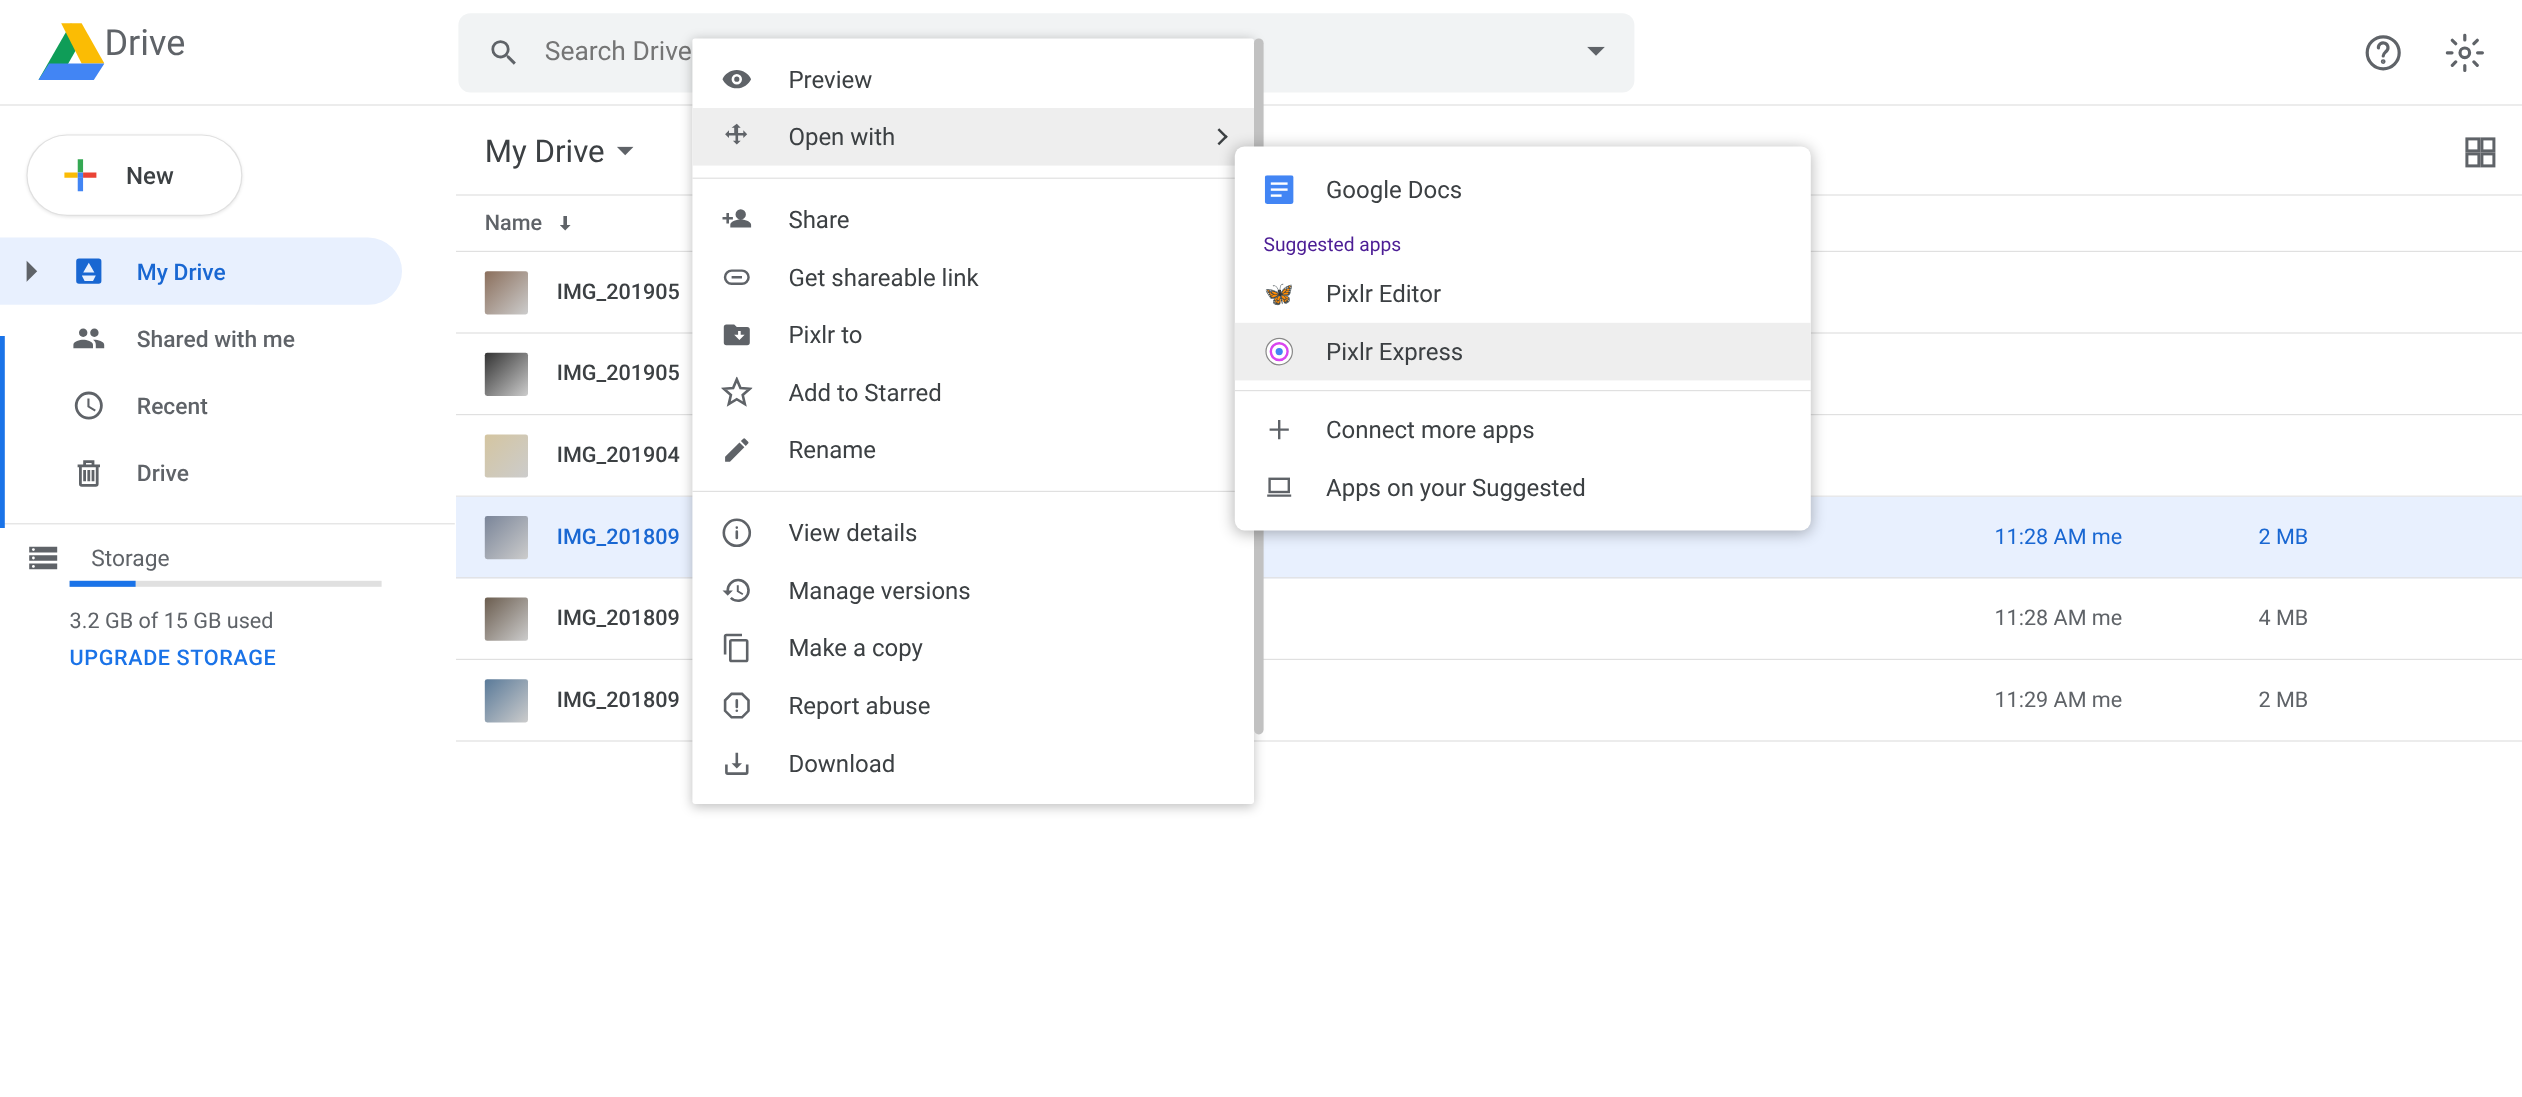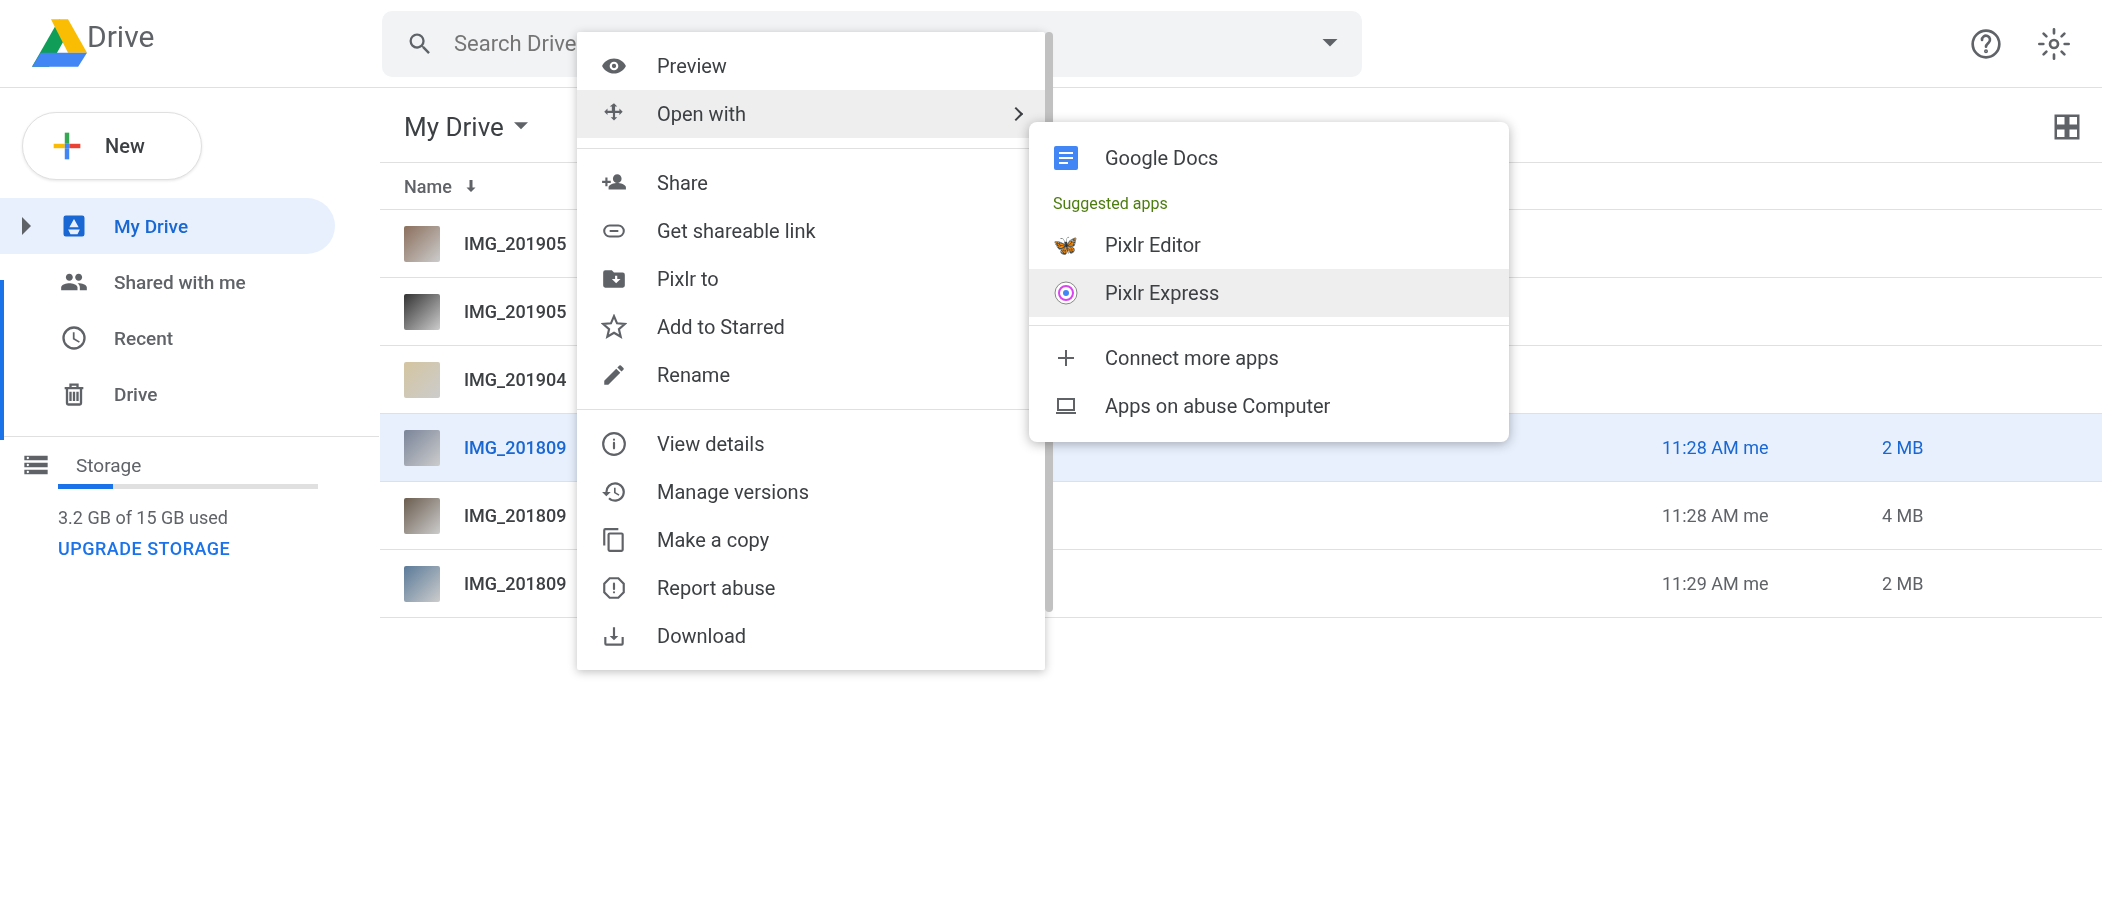--- a/index.html
+++ b/index.html
@@ -65,21 +65,21 @@
 .menu-item { display: flex; align-items: center; height: 48px; padding: 0 24px; gap: 30px; font-size: 20px; color: #3c4043; cursor: pointer; text-align: center; }
 .menu-item.hover { background: #eeeeee; }
 .menu-item .menu-icon { width: 26px; height: 26px; fill: #5f6368; }
 .menu-item .submenu-arrow { margin-left: auto; width: 10px; height: 10px; border-top: 2px solid #3c4043; border-right: 2px solid #3c4043; transform: rotate(45deg); }
 .menu-divider { border: none; border-top: 1px solid #e0e0e0; margin: 10px 0; }
 
 
 .submenu { position: absolute; top: 122px; left: 1029px; width: 480px; background: #fff; box-shadow: 0 2px 12px rgba(0,0,0,0.3); border-radius: 8px; padding: 12px 0; z-index: 200; }
 .submenu-item { display: flex; align-items: center; height: 48px; padding: 0 24px; gap: 26px; font-size: 20px; color: #3c4043; cursor: pointer; }
 .submenu-item.hover { background: #eeeeee; }
-.submenu-header { font-size: 16px; color: #4d7c0f; padding: 12px 24px 8px 24px; }
+.submenu-header { font-size: 16px; color: #4c1d95; padding: 12px 24px 8px 24px; }
 .submenu .app-icon { width: 26px; height: 26px; display:flex; align-items:center; justify-content:center;}
 .submenu .app-icon svg{ width:24px; height:24px;}
 .submenu hr { border:none; border-top:1px solid #e0e0e0; margin:8px 0;}
 
 .scrollbar-indicator { position:absolute; left:0; top:280px; width:4px; height:160px; background:#1a73e8; }
 
 </style>
 </head>
 <body>
 
@@ -368,15 +368,15 @@
       </span>
     <span>Connect more apps</span>
   </div>
   <div class="submenu-item">
     <span class="app-icon">
         <svg viewBox="0 0 24 24">
           <rect x="4" y="5" width="16" height="11" fill="none" stroke="#5f6368" stroke-width="2"></rect>
           <path d="M2 19h20" stroke="#5f6368" stroke-width="2"></path>
         </svg>
       </span>
-    <span>Apps on abuse Computer</span>
+    <span>Apps on your Suggested</span>
   </div>
 </div>
 
 </body></html>

